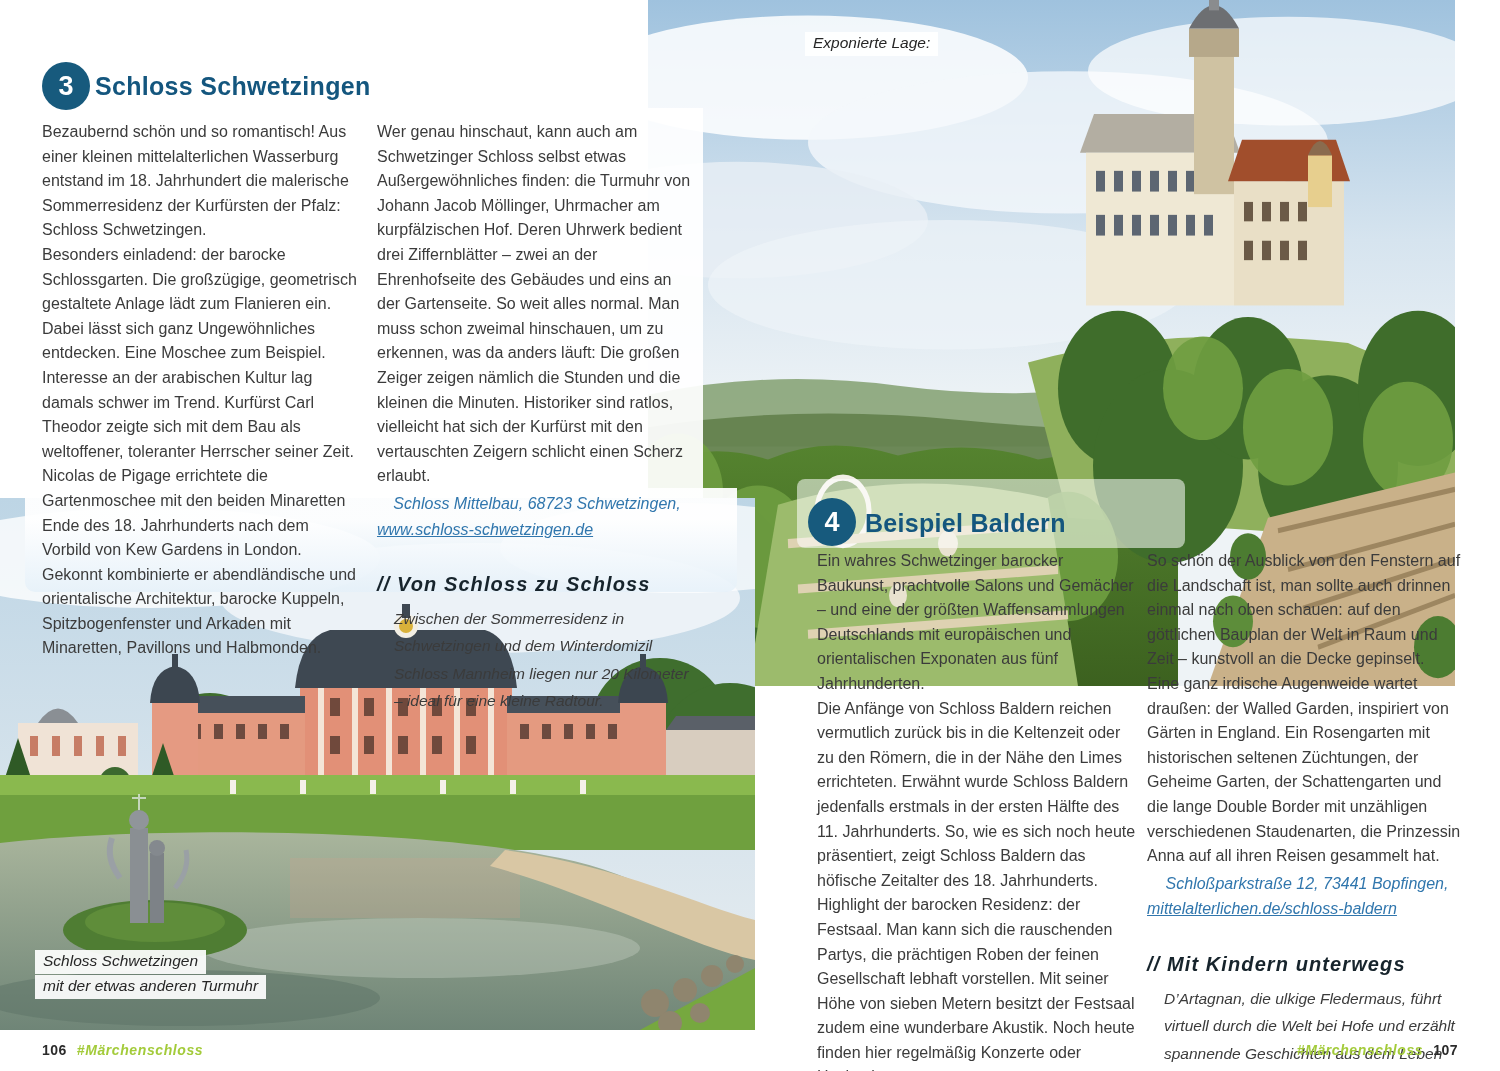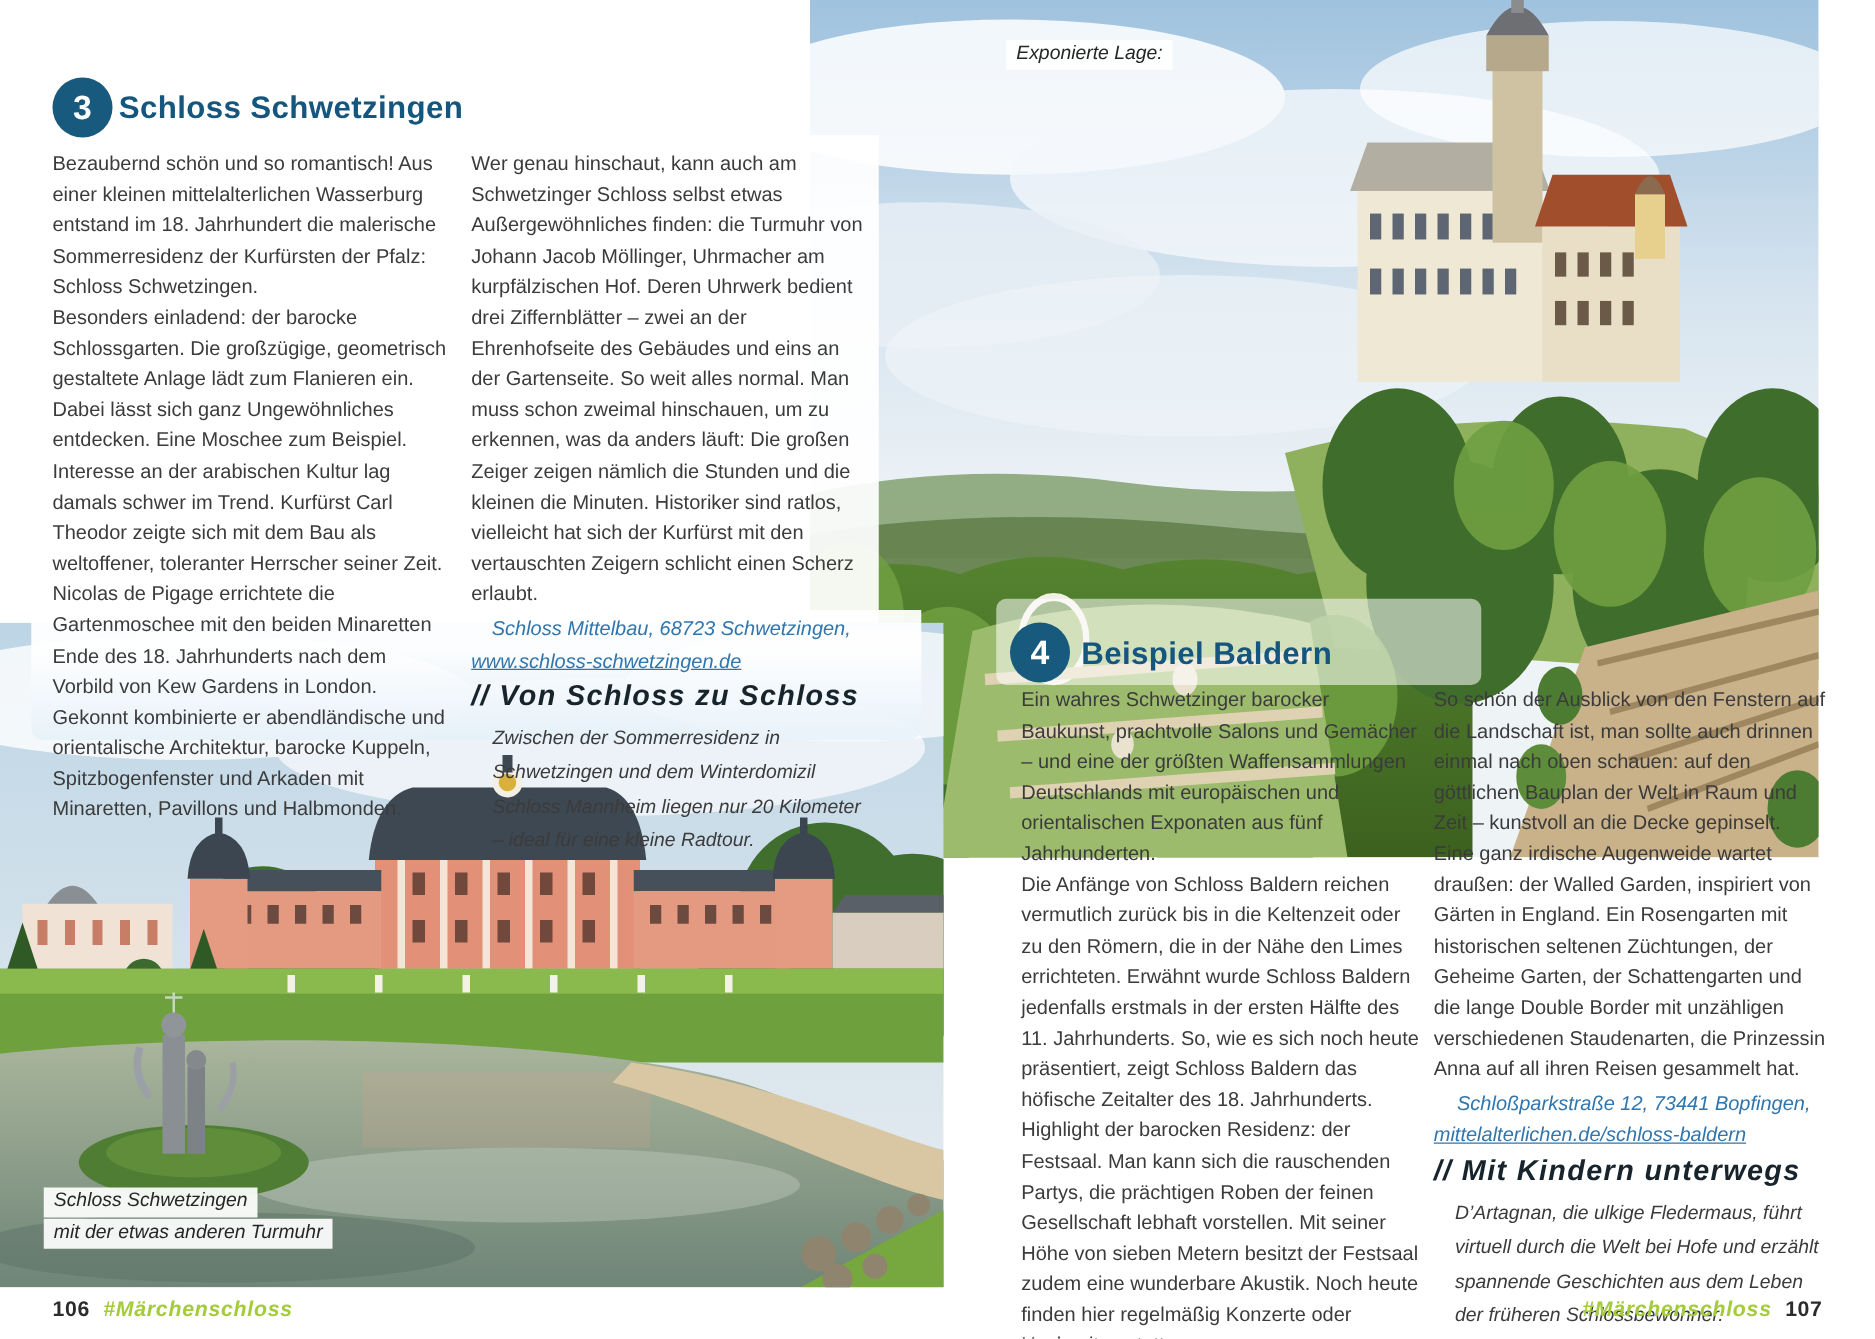--- a/index.html
+++ b/index.html
@@ -17,23 +17,23 @@
   .badge {
     position:absolute; width:48px; height:48px; border-radius:50%;
     background:#175a7d; color:#ffffff; font-weight:bold; font-size:27px;
     display:flex; align-items:center; justify-content:center;
   }
   .sec-title { position:absolute; color:#14567e; font-weight:bold; font-size:25px; letter-spacing:0.3px; white-space:nowrap; }
   .col { position:absolute; width:320px; color:#3b3b3b; font-size:16px; line-height:24.6px; hyphens:auto; }
   .col p { margin:0; }
   .addr { color:#3076ad; font-style:italic; display:block; margin-top:3px;text-align:center; }
   .link { color:#3076ad; font-style:italic; text-decoration:underline; display:inline-block; margin-top:1px; }
-  .tip-title { color:#17242c; font-weight:bold; font-style:italic; font-size:23px; letter-spacing:1.1px; margin-top:2px; white-space:nowrap; }
+  .tip-title { color:#17242c; font-weight:bold; font-style:italic; font-size:20px; letter-spacing:1.1px; margin-top:30px; white-space:nowrap; }
   .tip-body { font-style:italic; font-size:15.5px; line-height:27.5px; margin:8px 0 0 17px; color:#3b3b3b; }
-  .footer { position:absolute; bottom:13px; font-size:17px; }
+  .footer { position:absolute; bottom:13px; font-size:14px; }
   .footer-left { left:42px; }
   .footer-right { right:42px; text-align:right; }
   .page-num { color:#2b2b2b; font-weight:bold; letter-spacing:0.5px; }
   .hashtag { color:#a3cb3a; font-weight:bold; font-style:italic; letter-spacing:0.6px; margin:0 6px; }
 </style>
 </head>
 <body>
 
 <div class="page">
 

